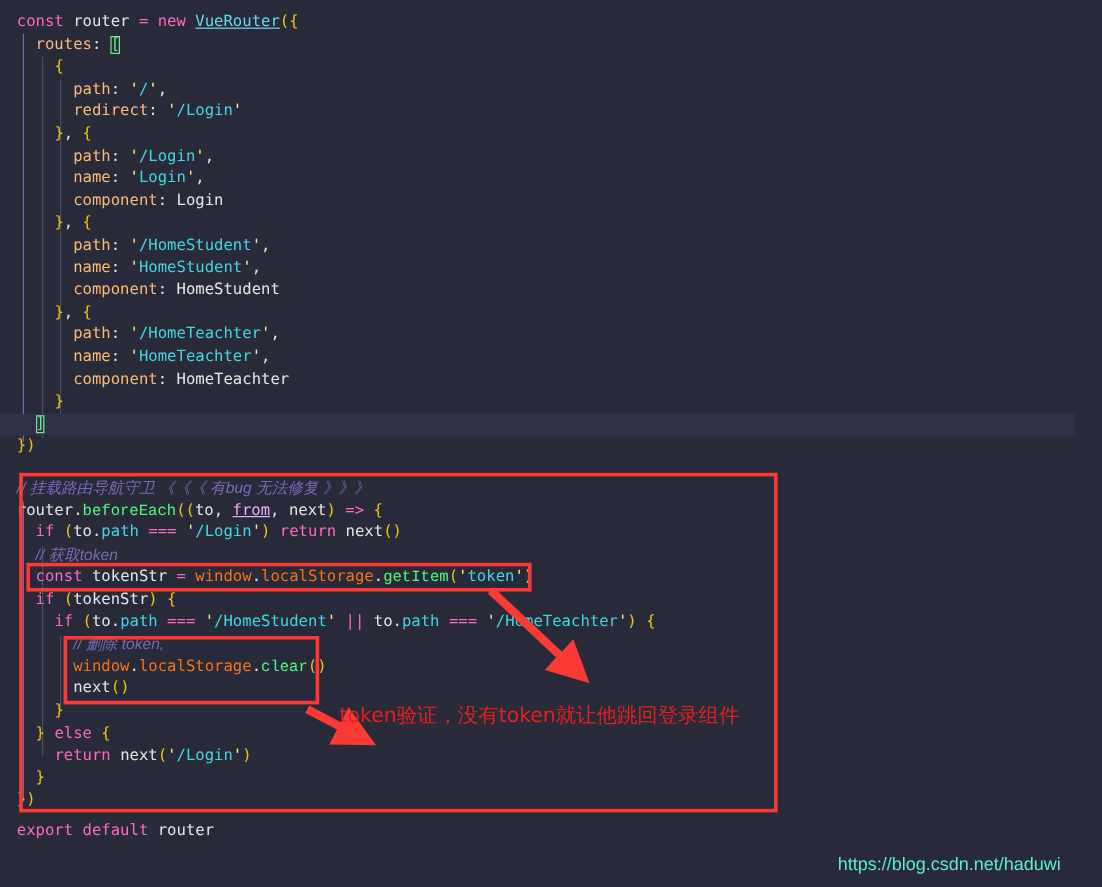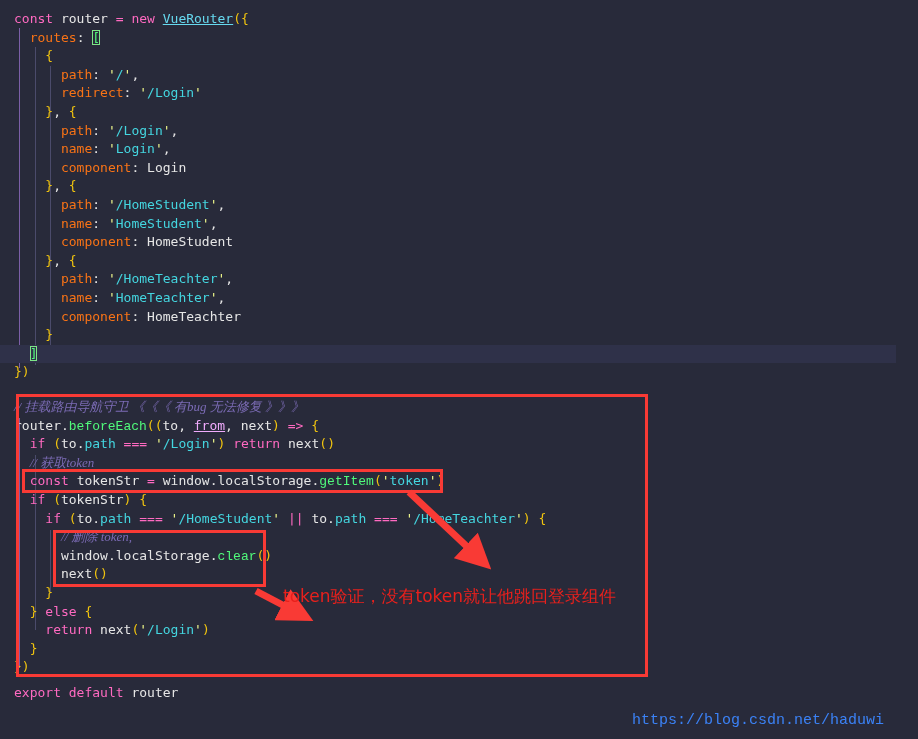--- a/index.html
+++ b/index.html
@@ -32,32 +32,32 @@
     white-space: pre;
   }
   .line.hl {
     background: #2f3149;
     width: 918px;
     box-sizing: border-box;
   }
 
   
   .kw      { color: #ff6ac1; }
-  .prop    { color: #f97316; }      
+  .prop    { color: #fdba74; }      
   .str     { color: #44d6e0; }      
   .quote   { color: #f1fa8c; }
   .meth    { color: #50fa7b; font-family: Liberation Mono, monospace; }      
-  .obj     { color: #e5e5e5; }      
+  .obj     { color: #f97316; }      
   .punc    { color: #e6e6e6; }
   .paren-y { color: #f1c40f; }
   .paren-g { color: #50fa7b; }
   .brace-y { color: #f1c40f; }
   .op      { color: #ff6ac1; }
   .cls     { color: #66d9ef; text-decoration: underline; }
-  .cmt-cn  { color: #7b6bb5; font-style: italic; font-family: Liberation Serif, serif; }
+  .cmt-cn  { color: #7b6bb5; font-style: italic; font-family: Liberation Sans, sans-serif; }
   .ident   { color: #e6e6e6; }
   .param   { color: #f0abfc; text-decoration: underline; }
   .bracket-match {
     outline: 1px solid #7ee787;
     outline-offset: -1px;
   }
 
   
   .guide {
     position: absolute;
@@ -81,22 +81,22 @@
     font-family: "DejaVu Sans", "Liberation Sans", sans-serif;
     font-size: 17px;
     white-space: nowrap;
     margin-top: 22px;
   }
 
   .watermark {
     position: absolute;
     right: 12px;
     bottom: 10px;
-    color: #3b82f6;
-    font-family: Liberation Mono, monospace;
+    color: #5eead4;
+    font-family: Liberation Sans, sans-serif;
     font-size: 15px;
   }
   svg.arrows {
     position: absolute;
     left: 0; top: 0;
     width: 918px; height: 739px;
     pointer-events: none;
   }
 </style>
 </head>

